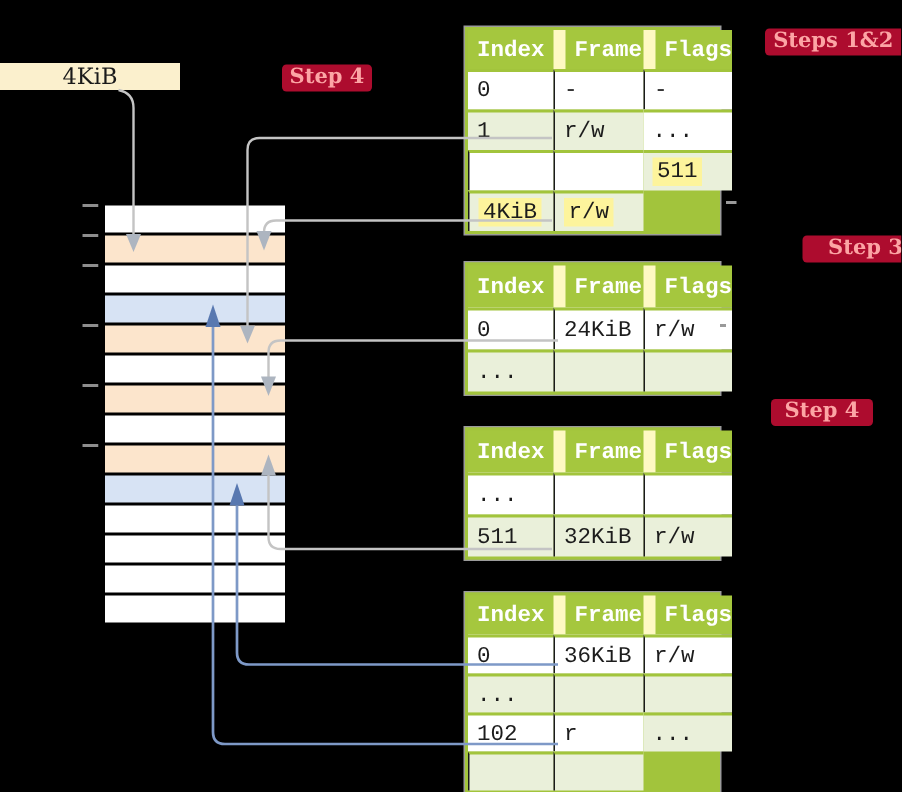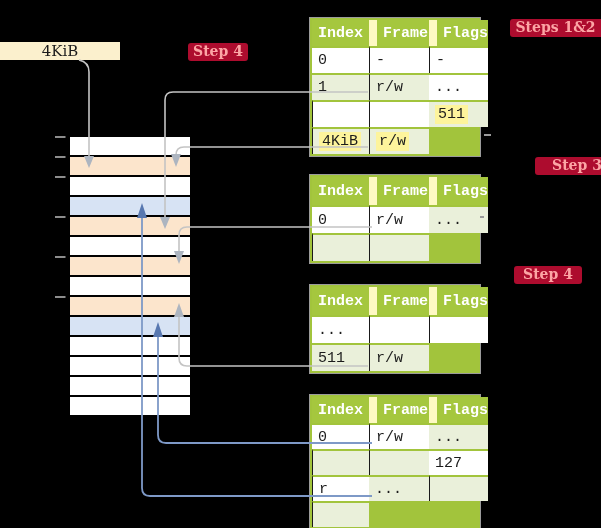--- a/index.html
+++ b/index.html
@@ -154,43 +154,46 @@
       </div>
       <div class="td c2 bg-tint">
         <span class="hl">r/w</span>
       </div>
     </div>
     <div class="ftable" style="left: 310px; top: 175px; grid-template-rows: 28px repeat(2, 28px);">
       <div class="th c0">Index</div>
       <div class="th c1">Frame</div>
       <div class="th c2">Flags</div>
       <div class="td c0 bg-white">0</div>
+      <div class="td c1 bg-white">24KiB</div>
       <div class="td c2 bg-white">r/w</div>
       <div class="td c0 bg-tint">...</div>
       <div class="td c1 bg-tint"></div>
       <div class="td c2 bg-tint"></div>
     </div>
     <div class="ftable" style="left: 310px; top: 285px; grid-template-rows: 28px repeat(2, 28px);">
       <div class="th c0">Index</div>
       <div class="th c1">Frame</div>
       <div class="th c2">Flags</div>
       <div class="td c0 bg-white">...</div>
       <div class="td c1 bg-white"></div>
       <div class="td c2 bg-white"></div>
       <div class="td c0 bg-tint">511</div>
+      <div class="td c1 bg-tint">32KiB</div>
       <div class="td c2 bg-tint">r/w</div>
     </div>
     <div class="ftable" style="left: 310px; top: 395px; grid-template-rows: 26px repeat(4, 26px);">
       <div class="th c0">Index</div>
       <div class="th c1">Frame</div>
       <div class="th c2">Flags</div>
       <div class="td c0 bg-white">0</div>
+      <div class="td c1 bg-white">36KiB</div>
       <div class="td c2 bg-white">r/w</div>
       <div class="td c0 bg-tint">...</div>
       <div class="td c1 bg-tint"></div>
       <div class="td c2 bg-tint"></div>
-      <div class="td c0 bg-white">127</div>
+      <div class="td c0 bg-white">102</div>
       <div class="td c2 bg-white">r</div>
       <div class="td c0 bg-tint">...</div>
       <div class="td c1 bg-tint"></div>
       <div class="td c2 bg-tint"></div>
     </div>
   </div>
 
 </body></html>

